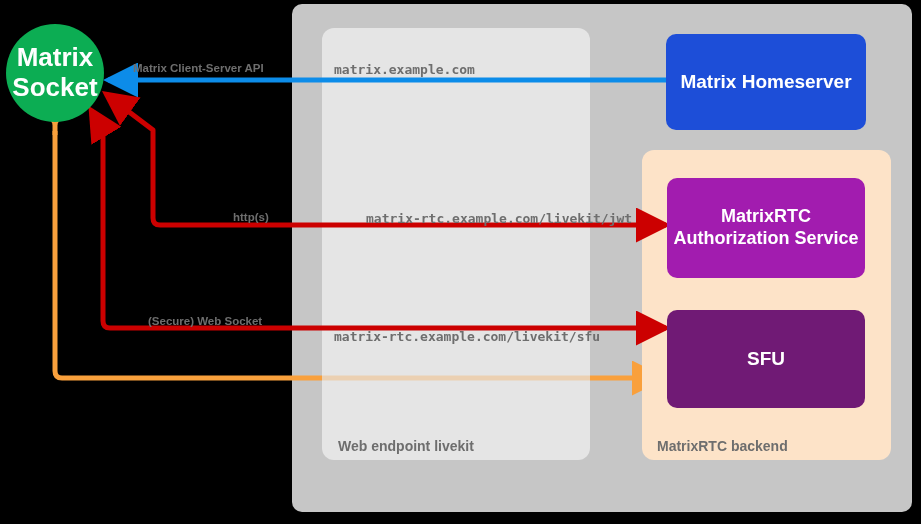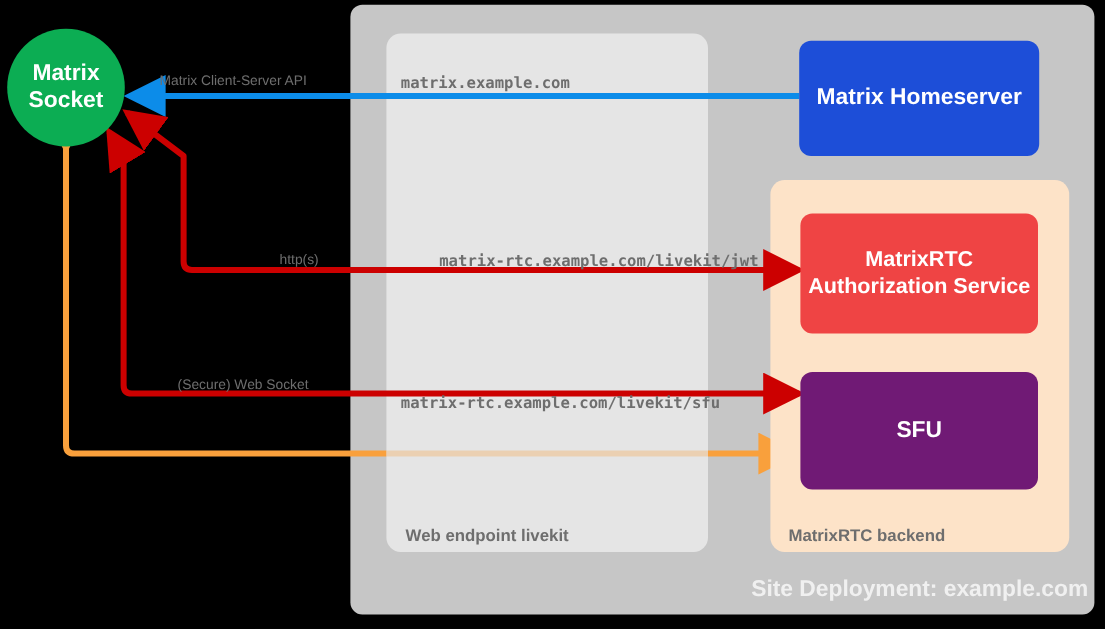--- a/index.html
+++ b/index.html
@@ -48,21 +48,21 @@
     left:6px; top:24px;
     width:98px; height:98px;
     border-radius:50%;
     background:#0cad53;
     color:#ffffff;
     display:flex;
     flex-direction:column;
     align-items:center;
     justify-content:center;
     font-weight:bold;
-    font-size:19px;
+    font-size:26px;
     line-height:1.15;
     text-align:center;
   }
   .node-box{
     border-radius:10px;
     color:#ffffff;
     display:flex;
     align-items:center;
     justify-content:center;
     text-align:center;
@@ -71,21 +71,21 @@
   }
   .homeserver{
     left:666px; top:34px;
     width:200px; height:96px;
     background:#1d4ed8;
     font-size:19px;
   }
   .authsvc{
     left:667px; top:178px;
     width:198px; height:100px;
-    background:#ef4444;
+    background:#a21caf;
     font-size:18px;
   }
   .sfu{
     left:667px; top:310px;
     width:198px; height:98px;
     background:#701a75;
     font-size:19px;
   }
 
   
@@ -102,21 +102,21 @@
     color:#f0f0f0;
     font-weight:bold;
     font-size:19px;
     white-space:nowrap;
   }
 
   
   .edge-label{
     color:#6e6e6e;
     font-size:11.5px;
-    font-weight:normal;
+    font-weight:bold;
     white-space:nowrap;
   }
   .mono-label{
     color:#6e6e6e;
     font-family:"DejaVu Sans Mono","Liberation Mono",monospace;
     font-size:13px;
     font-weight:bold;
     white-space:nowrap;
   }
   .lbl-csapi{ left:133px; top:62px; }
@@ -202,21 +202,20 @@
   <div class="abs node-box authsvc">
     <span>MatrixRTC Authorization Service</span>
   </div>
 
   <div class="abs node-box sfu">
     <span>SFU</span>
   </div>
 
   <div class="abs caption cap-routing">Web endpoint livekit</div>
   <div class="abs caption cap-backend">MatrixRTC backend</div>
-  <div class="abs site-label">Site Deployment: example.com</div>
 
   <div class="abs edge-label lbl-csapi">Matrix Client-Server API</div>
   <div class="abs mono-label lbl-m1">matrix.example.com</div>
 
   <div class="abs edge-label lbl-https">http(s)</div>
   <div class="abs mono-label lbl-m2">matrix-rtc.example.com/livekit/jwt</div>
 
   <div class="abs edge-label lbl-ws">(Secure) Web Socket</div>
   <div class="abs mono-label lbl-m3">matrix-rtc.example.com/livekit/sfu</div>
 

